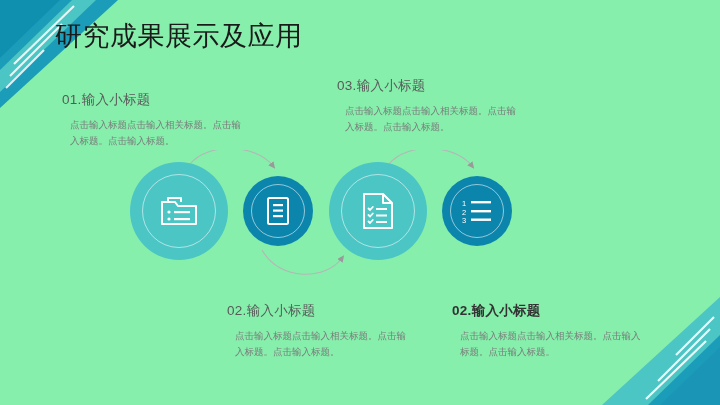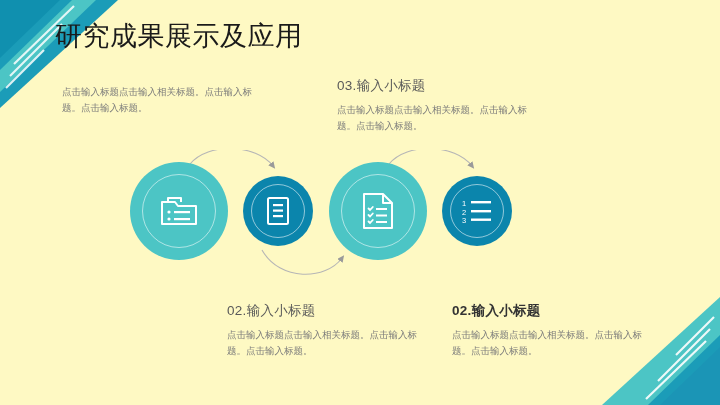--- a/index.html
+++ b/index.html
@@ -4,21 +4,21 @@
 <style>
   html, body {
     margin: 0;
     padding: 0;
     background: #ffffff;
   }
   #slide {
     position: relative;
     width: 720px;
     height: 405px;
-    background: #fef9c3;
+    background: #86efac;
     overflow: hidden;
     font-family: "Liberation Sans", "DejaVu Sans", sans-serif;
   }
 
   
   .corner-deco {
     position: absolute;
     pointer-events: none;
   }
   .deco-tl { left: 0; top: 0; width: 130px; height: 130px; }
@@ -46,21 +46,21 @@
     letter-spacing: 0.3px;
   }
   .tb-heading.bold {
     font-weight: bold;
     color: #333333;
   }
   .tb-body {
     font-size: 9.5px;
     line-height: 16px;
     color: #7a7a7a;
-    margin: 0;
+    margin: 8px;
   }
 
   .block-01 { left: 62px;  top: 84px;  width: 190px; }
   .block-03 { left: 337px; top: 70px;  width: 196px; }
   .block-02 { left: 227px; top: 295px; width: 196px; }
   .block-04 { left: 452px; top: 295px; width: 200px; }
 
   
   .diagram {
     position: absolute;
@@ -120,20 +120,21 @@
       <line x1="116" y1="66" x2="56" y2="124"></line>
       <line x1="120" y1="54" x2="68" y2="106"></line>
       <line x1="124" y1="42" x2="86" y2="80"></line>
     </g>
     <polygon points="130,130 70,130 130,72" fill="#1b95b5" opacity="0.95"></polygon>
   </svg>
 
   <div class="slide-title">研究成果展示及应用</div>
 
   <div class="text-block block-01">
+    <p class="tb-heading">01.输入小标题</p>
     <p class="tb-body">点击输入标题点击输入相关标题。点击输入标题。点击输入标题。</p>
   </div>
 
   <div class="text-block block-03">
     <p class="tb-heading">03.输入小标题</p>
     <p class="tb-body">点击输入标题点击输入相关标题。点击输入标题。点击输入标题。</p>
   </div>
 
   <div class="text-block block-02">
     <p class="tb-heading">02.输入小标题</p>

